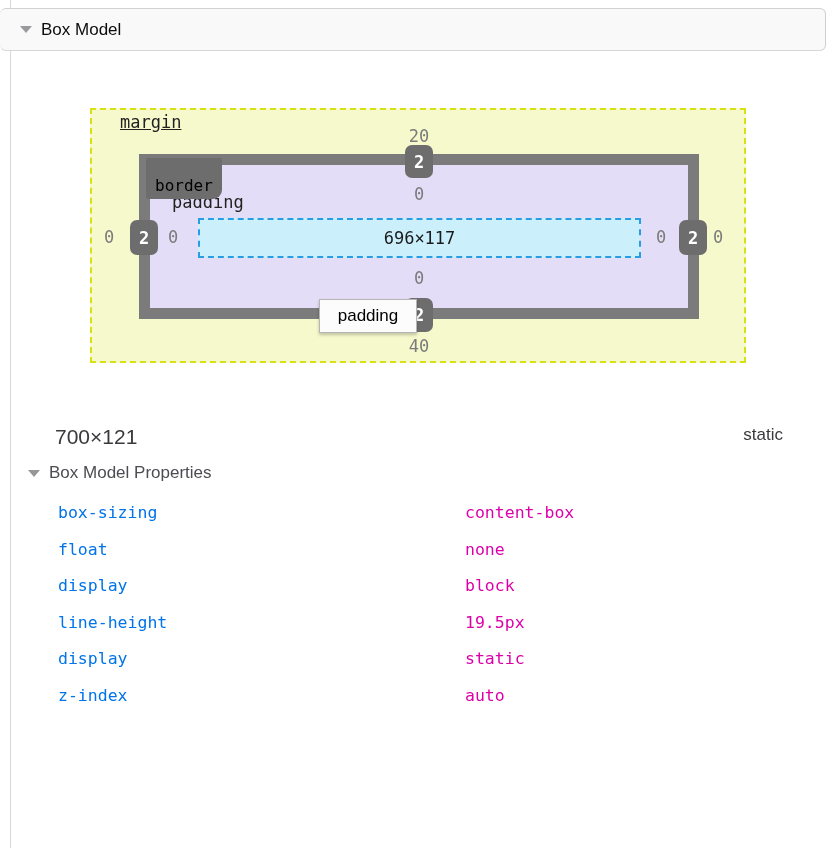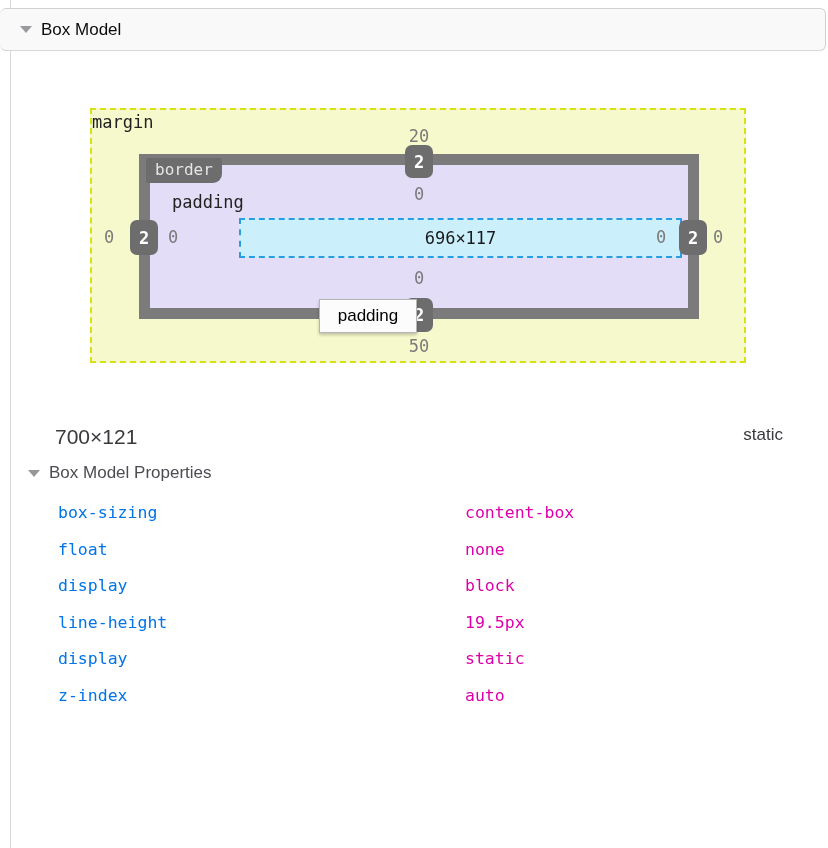--- a/index.html
+++ b/index.html
@@ -34,27 +34,27 @@
   .mono{font-family:"DejaVu Sans Mono","Liberation Mono",monospace;}
 
   
   .margin-box{position:absolute;left:90px;top:108px;width:656px;height:255px;
     background:var(--margin-fill);border:2px dashed var(--margin-dash);}
   .border-box{position:absolute;left:139px;top:154px;width:560px;height:165px;
     background:var(--padding-fill);border:11px solid var(--border-fill);}
   .content-box{position:absolute;left:198px;top:218px;width:443px;height:40px;
     background:var(--content-fill);border:2px dashed var(--content-dash);
     display:flex;align-items:center;justify-content:center;
-    font-size:17px;color:#1b1b1d;margin-left:41px;}
+    font-size:17px;color:#1b1b1d;}
   .region-label{position:absolute;font-size:17px;color:#222;z-index:2;}
-  .margin-label{left:92px;top:112px;}
+  .margin-label{left:120px;top:112px;text-decoration:underline;}
   .padding-label{left:172px;top:192px;}
   .border-label{
-    position:absolute;left:146px;top:158px;background:var(--badge-bg);color:#e5e5e5;
-    font-size:16px;padding:2px 9px 4px 9px;border-radius:2px 2px 9px 2px;z-index:3;
+    position:absolute;left:146px;top:158px;background:var(--badge-bg);color:#000000;
+    font-size:16px;padding:18px 9px 4px 9px;border-radius:2px 2px 9px 2px;z-index:3;
   }
   .bm-value{position:absolute;width:40px;text-align:center;font-size:17px;
     color:var(--value-gray);z-index:2;}
   .badge{position:absolute;width:28px;background:var(--badge-bg);color:#fff;
     border-radius:7px;display:flex;align-items:center;justify-content:center;
     font-size:17px;font-weight:bold;z-index:3;}
   .badge-top{left:405px;top:145px;height:33px;}
   .badge-bottom{left:405px;top:298px;height:34px;}
   .badge-left{left:130px;top:220px;height:35px;}
   .badge-right{left:679px;top:220px;height:35px;}
@@ -108,21 +108,21 @@
   <span class="bm-value mono" style="left:89px;top:227px;">0</span>
   <span class="badge badge-left mono">2</span>
   <span class="bm-value mono" style="left:153px;top:227px;">0</span>
 
   <span class="bm-value mono" style="left:641px;top:227px;">0</span>
   <span class="badge badge-right mono">2</span>
   <span class="bm-value mono" style="left:698px;top:227px;">0</span>
 
   <span class="bm-value mono" style="left:399px;top:268px;">0</span>
   <span class="badge badge-bottom mono">2</span>
-  <span class="bm-value mono" style="left:399px;top:336px;">50</span>
+  <span class="bm-value mono" style="left:399px;top:336px;">40</span>
 
   <div class="tooltip">padding</div>
 
   <span class="dims">700×121</span>
   <span class="pos">static</span>
 
   <div class="props-header">
     <span class="tri-down"></span>
     <span class="props-title">Box Model Properties</span>
   </div>

